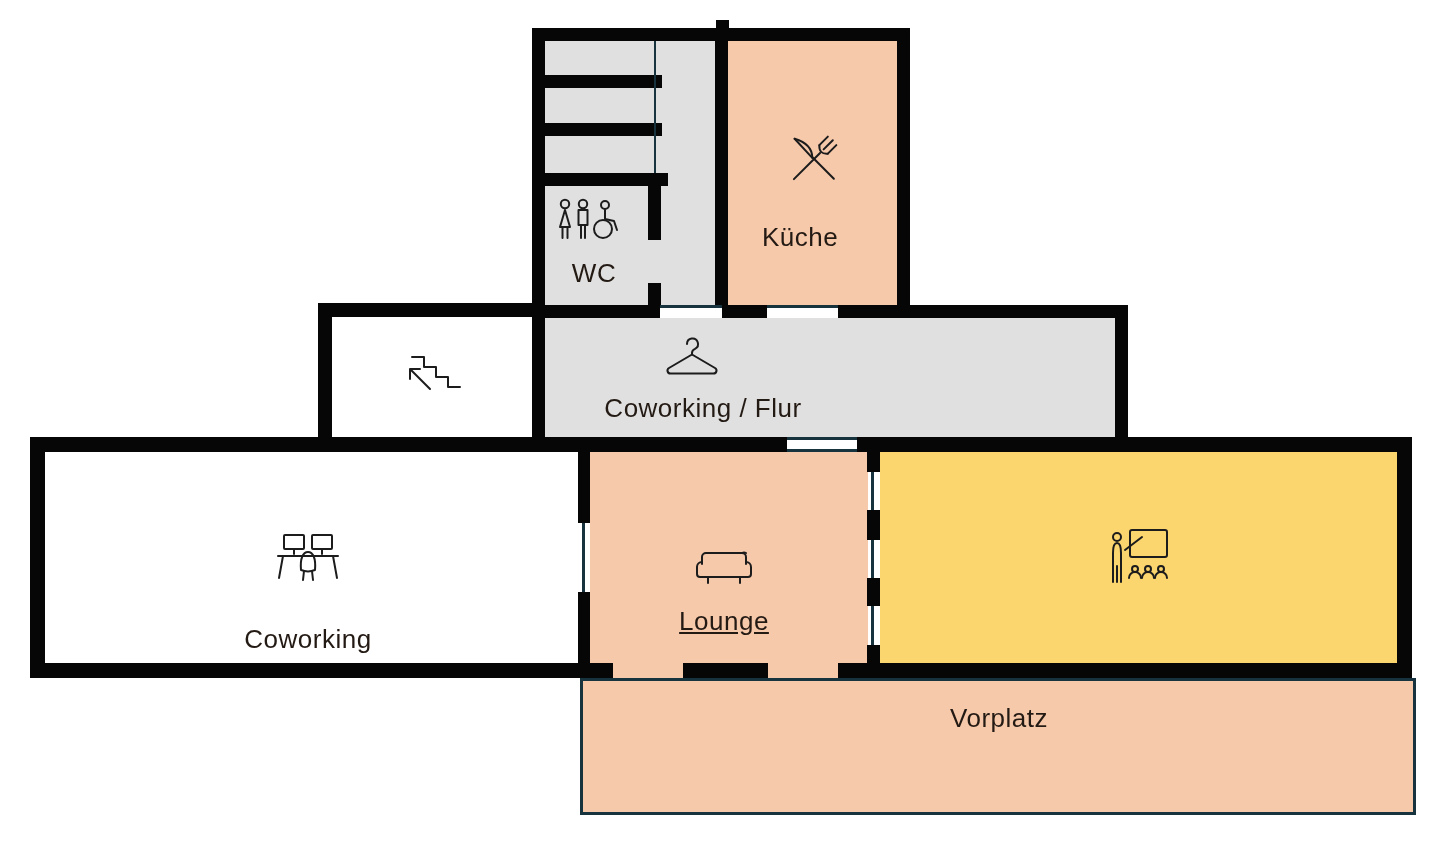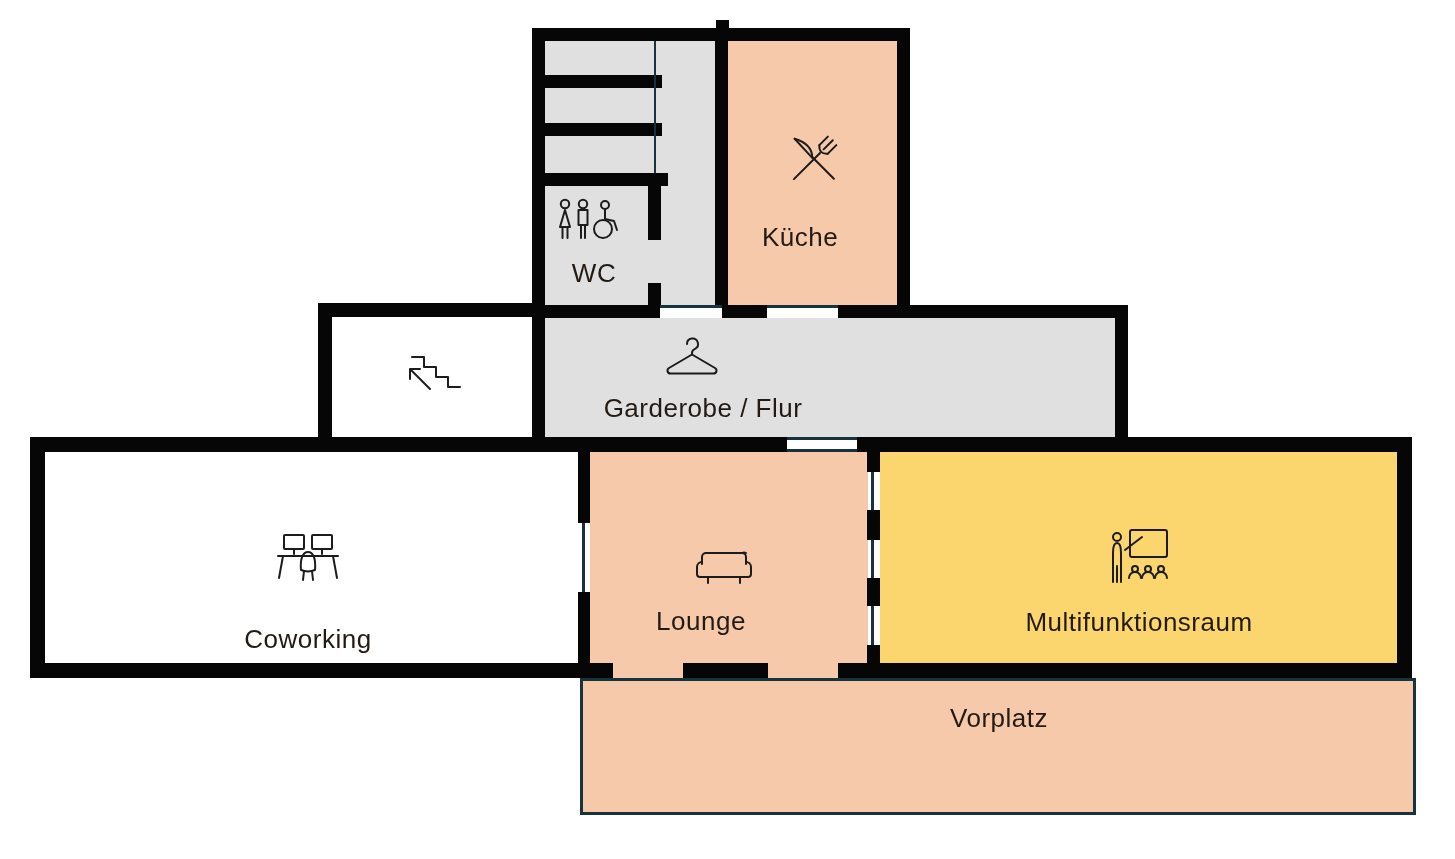--- a/index.html
+++ b/index.html
@@ -90,21 +90,21 @@
       <path d="M32,34 L12,14 M12,14 V24 M12,14 H22"></path>
     </svg>
   </div>
 
   <div class="icon" style="left:664px;top:336px;">
     <svg width="56" height="50" viewBox="0 0 56 50">
       <path d="M23,8 a5.5,5.5 0 1 1 8,4.9 c-2.2,1 -3,2 -3,4.1 v1.5"></path>
       <path d="M28,18.5 L51,32 a3,3 0 0 1 -1.5,5.6 H6.5 A3,3 0 0 1 5,32 L28,18.5"></path>
     </svg>
   </div>
-  <div class="room-label" style="left:703px;top:393px;">Garderobe / Flur</div>
+  <div class="room-label" style="left:703px;top:393px;">Coworking / Flur</div>
 
   <div class="abs fill-white" style="left:45px;top:452px;width:533px;height:211px;"></div>
   <div class="abs fill-salmon" style="left:590px;top:452px;width:278px;height:211px;"></div>
   <div class="abs fill-yellow" style="left:880px;top:452px;width:517px;height:211px;"></div>
 
   <div class="wall" style="left:30px;top:437px;width:757px;height:15px;"></div>
   <div class="wall" style="left:857px;top:437px;width:555px;height:15px;"></div>
   <div class="thin" style="left:787px;top:437px;width:70px;height:3px;"></div>
   <div class="abs fill-white" style="left:787px;top:440px;width:70px;height:9px;"></div>
   <div class="thin" style="left:787px;top:449px;width:70px;height:3px;"></div>
@@ -141,36 +141,35 @@
   <div class="room-label" style="left:308px;top:624px;">Coworking</div>
 
   <div class="icon" style="left:692px;top:549px;">
     <svg width="64" height="38" viewBox="0 0 64 38">
       <path d="M10,15 v-7 a4,4 0 0 1 4,-4 h36 a4,4 0 0 1 4,-0 a4,4 0 0 1 0,0 v0"></path>
       <path d="M50,4 a4,4 0 0 1 4,4 v7"></path>
       <path d="M10,13 a5,5 0 0 0 -5,5 v7 a3,3 0 0 0 3,3 h48 a3,3 0 0 0 3,-3 v-7 a5,5 0 0 0 -5,-5"></path>
       <path d="M16,29 v5 M48,29 v5"></path>
     </svg>
   </div>
-  <div class="room-label" style="left:701px;top:606px;">Lounge</div>
+  <div class="room-label" style="left:724px;top:606px;text-decoration:underline;">Lounge</div>
 
   <div class="icon" style="left:1108px;top:528px;">
     <svg width="62" height="58" viewBox="0 0 62 58">
       <rect x="22" y="2" width="37" height="27" rx="2"></rect>
       <path d="M17,22 L34,9"></path>
       <circle cx="9" cy="9" r="4"></circle>
       <path d="M5,54 V25 q0,-10 4,-10 q4,0 4,10 V54"></path>
       <path d="M9,54 V38"></path>
       <circle cx="27" cy="41" r="3"></circle>
         <path d="M21,50 a6,6 0 0 1 12,0"></path>
       <circle cx="40" cy="41" r="3"></circle>
         <path d="M34,50 a6,6 0 0 1 12,0"></path>
       <circle cx="53" cy="41" r="3"></circle>
         <path d="M47,50 a6,6 0 0 1 12,0"></path>
     </svg>
   </div>
-  <div class="room-label" style="left:1139px;top:607px;">Multifunktionsraum</div>
 
   <div class="abs fill-salmon" style="left:580px;top:678px;width:836px;height:137px;
        border:3px solid #17333d;box-sizing:border-box;"></div>
   <div class="room-label" style="left:999px;top:703px;">Vorplatz</div>
 
 </div>
 
 </body></html>

